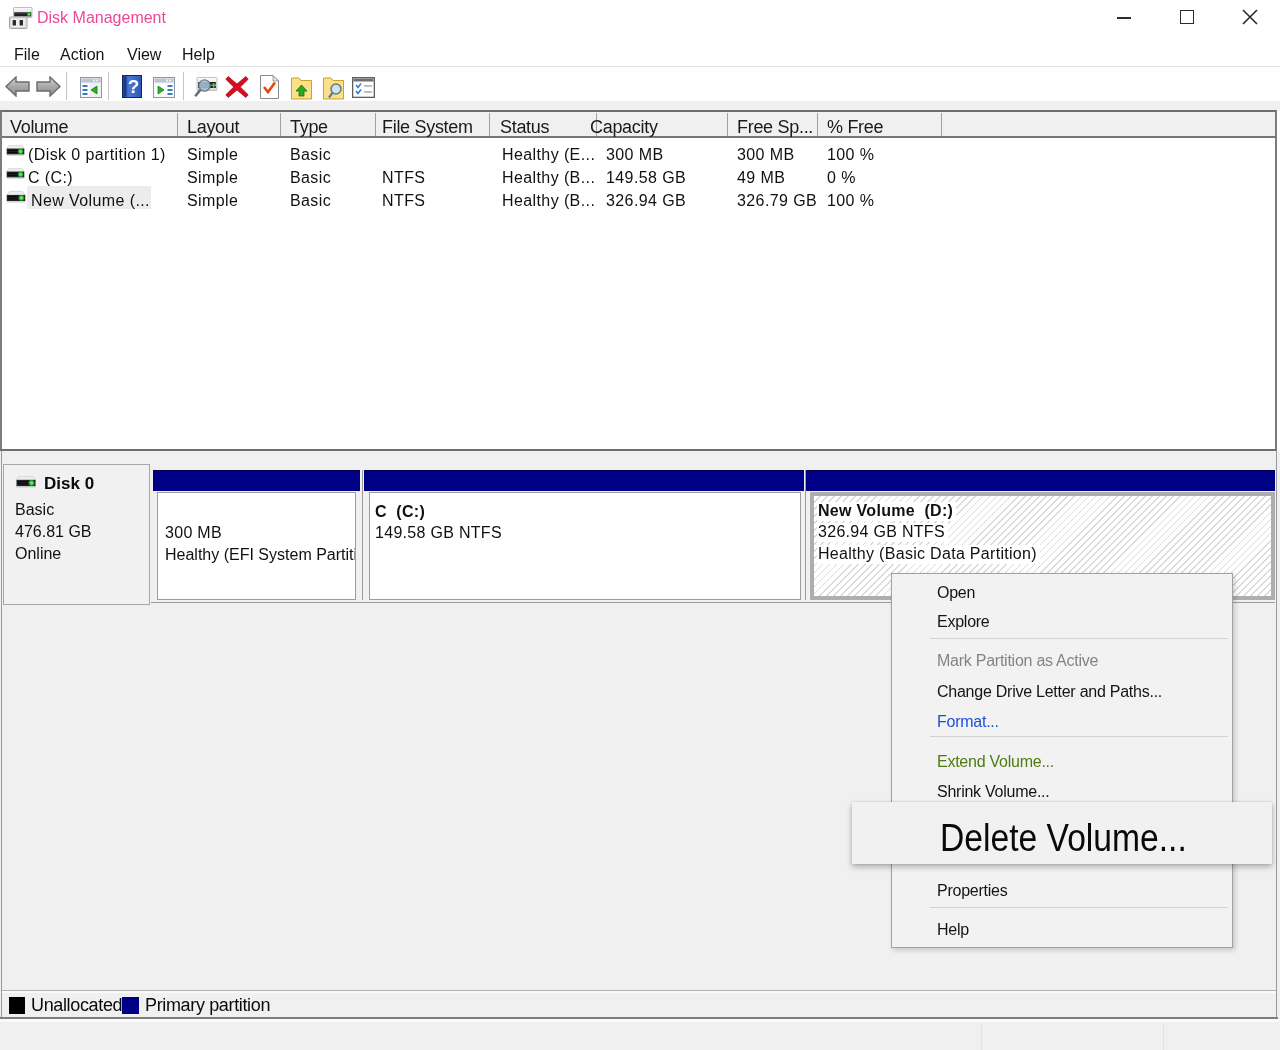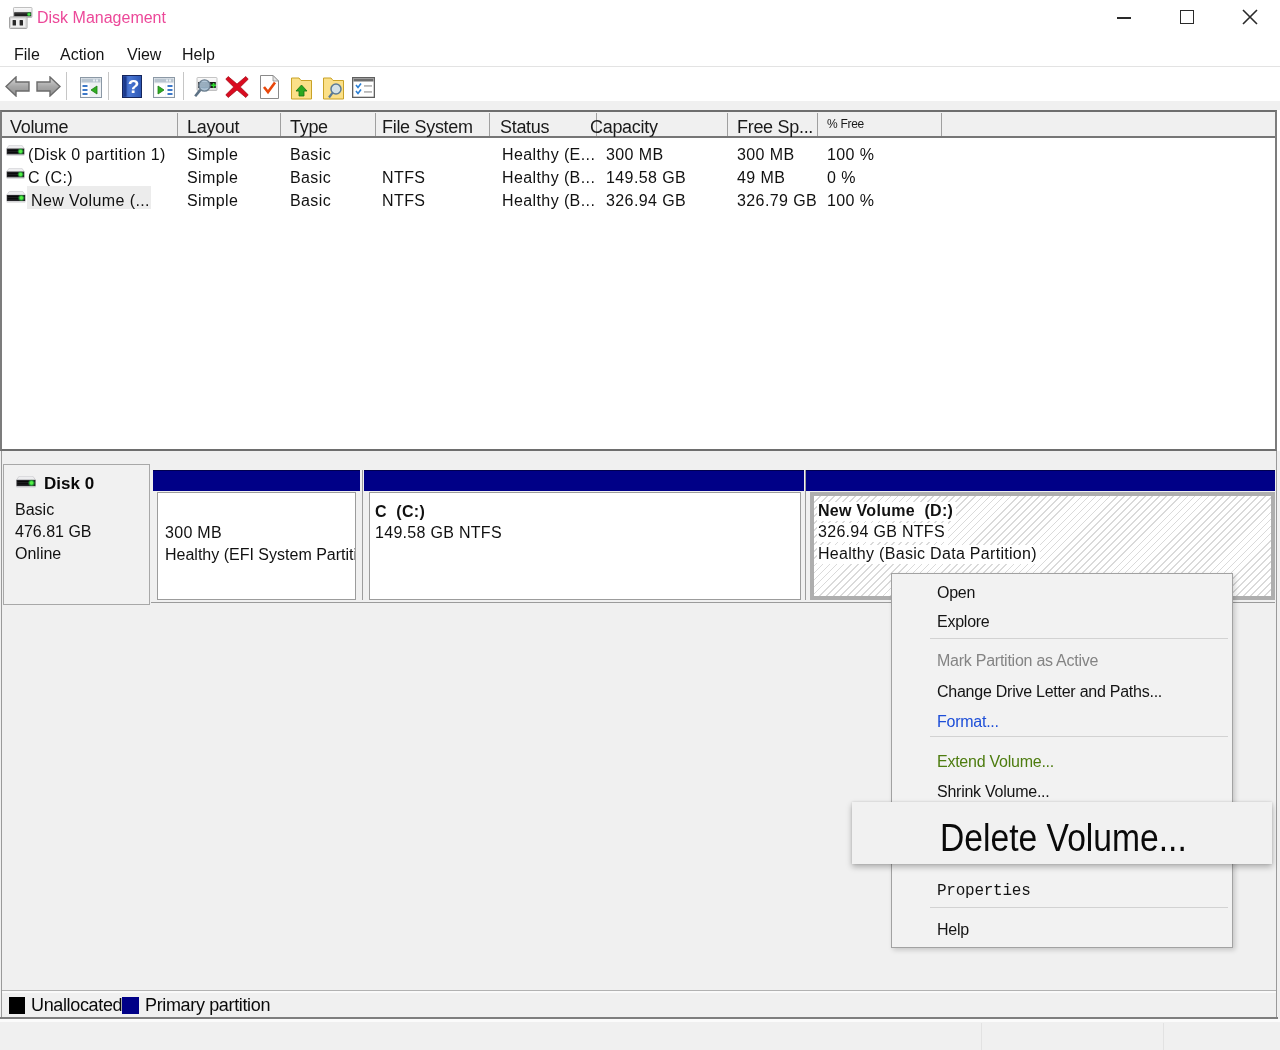--- a/index.html
+++ b/index.html
@@ -163,21 +163,21 @@
 <div class="abs" style="left:727px;top:113px;width:1px;height:23px;background:#a0a0a0;"></div>
 <div class="abs" style="left:817px;top:113px;width:1px;height:23px;background:#a0a0a0;"></div>
 <div class="abs" style="left:941px;top:113px;width:1px;height:23px;background:#a0a0a0;"></div>
 <div class="abs nw hdr" style="left:10px;top:117px;font-size:18px;letter-spacing:-0.3px;">Volume</div>
 <div class="abs nw hdr" style="left:187px;top:117px;font-size:18px;letter-spacing:-0.3px;">Layout</div>
 <div class="abs nw hdr" style="left:290px;top:117px;font-size:18px;letter-spacing:-0.3px;">Type</div>
 <div class="abs nw hdr" style="left:382px;top:117px;font-size:18px;letter-spacing:-0.3px;">File System</div>
 <div class="abs nw hdr" style="left:500px;top:117px;font-size:18px;letter-spacing:-0.3px;">Status</div>
 <div class="abs nw hdr" style="left:590px;top:117px;font-size:18px;letter-spacing:-0.3px;">Capacity</div>
 <div class="abs nw hdr" style="left:737px;top:117px;font-size:18px;letter-spacing:-0.3px;">Free Sp...</div>
-<div class="abs nw hdr" style="left:827px;top:117px;font-size:12px;letter-spacing:-0.3px;">% Free</div>
+<div class="abs nw hdr" style="left:827px;top:117px;font-size:18px;letter-spacing:-0.3px;">% Free</div>
 
 <svg class="abs" style="left:6px;top:145px" width="19" height="12" viewBox="0 0 19 12">
   <defs>
     <radialGradient id="leda" cx="0.5" cy="0.5" r="0.5">
       <stop offset="0" stop-color="#8dff66"></stop>
         <stop offset="0.45" stop-color="#2ed13e"></stop>
         <stop offset="1" stop-color="#2ed13e" stop-opacity="0"></stop>
     </radialGradient>
   </defs>
   <polygon points="3.2,0.2 15.8,0.2 18.3,3.6 0.7,3.6" fill="#ededef"></polygon>
@@ -313,18 +313,18 @@
 <div class="abs" style="left:891px;top:573px;width:342px;height:375px;background:#f2f2f2;border:1px solid #a2a2a2;box-shadow:2px 2px 5px rgba(0,0,0,0.18);"></div>
 <div class="abs nw" style="left:937px;top:584px;font-size:16px;color:#141414;letter-spacing:-0.25px;">Open</div>
 <div class="abs nw" style="left:937px;top:613px;font-size:16px;color:#141414;letter-spacing:-0.25px;">Explore</div>
 <div class="abs" style="left:930px;top:638px;width:298px;height:1px;background:#d2d2d2;"></div>
 <div class="abs nw" style="left:937px;top:652px;font-size:16px;color:#848484;letter-spacing:-0.25px;">Mark Partition as Active</div>
 <div class="abs nw" style="left:937px;top:683px;font-size:16px;color:#141414;letter-spacing:-0.25px;">Change Drive Letter and Paths...</div>
 <div class="abs nw" style="left:937px;top:713px;font-size:16px;color:#1d4ed8;letter-spacing:-0.25px;">Format...</div>
 <div class="abs" style="left:930px;top:736px;width:298px;height:1px;background:#d2d2d2;"></div>
 <div class="abs nw" style="left:937px;top:753px;font-size:16px;color:#4d7c0f;letter-spacing:-0.25px;">Extend Volume...</div>
 <div class="abs nw" style="left:937px;top:783px;font-size:16px;color:#141414;letter-spacing:-0.25px;">Shrink Volume...</div>
-<div class="abs nw" style="left:937px;top:882px;font-size:16px;color:#141414;letter-spacing:-0.25px;font-family:Liberation Mono, monospace;">Properties</div>
+<div class="abs nw" style="left:937px;top:882px;font-size:16px;color:#141414;letter-spacing:-0.25px;">Properties</div>
 <div class="abs" style="left:930px;top:907px;width:298px;height:1px;background:#d2d2d2;"></div>
 <div class="abs nw" style="left:937px;top:921px;font-size:16px;color:#141414;letter-spacing:-0.25px;">Help</div>
 
 <div class="abs" style="left:852px;top:802px;width:420px;height:62px;background:#f1f1f1;box-shadow:0 3px 6px rgba(0,0,0,0.28), 0 0 2px rgba(0,0,0,0.12);"></div>
 <div class="abs nw" style="left:940px;top:816.5px;font-size:38px;color:#0a0a0a;transform:scaleX(0.885);transform-origin:left top;">Delete Volume...</div>
 
 </body></html>

